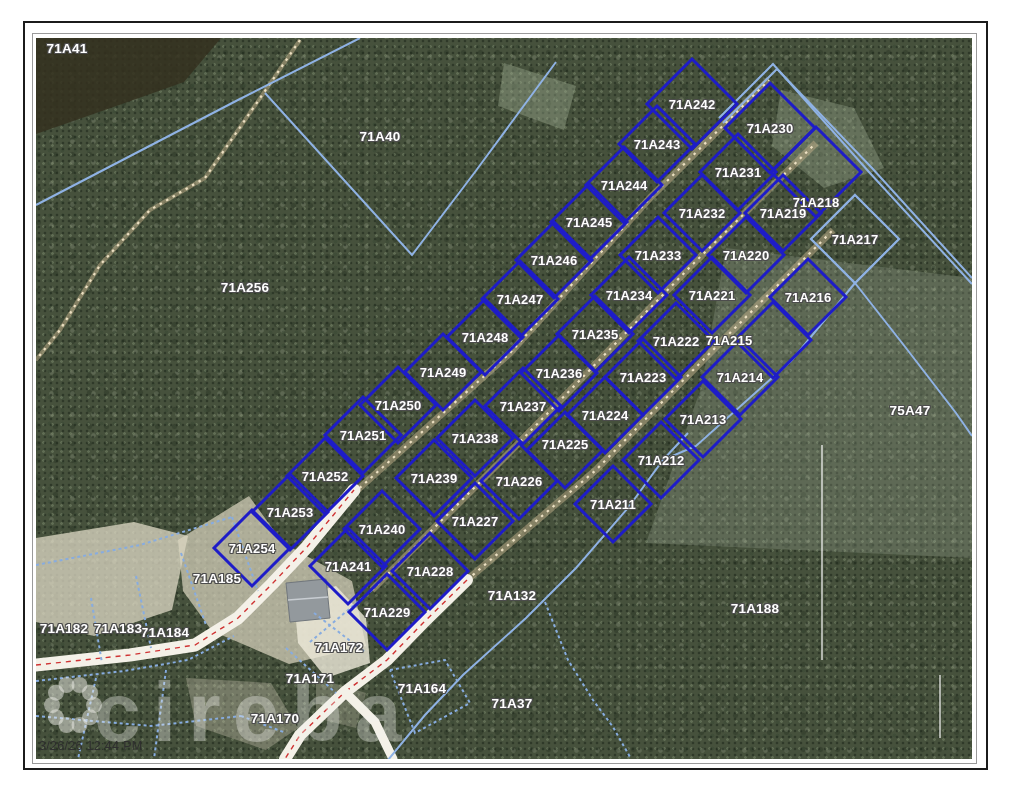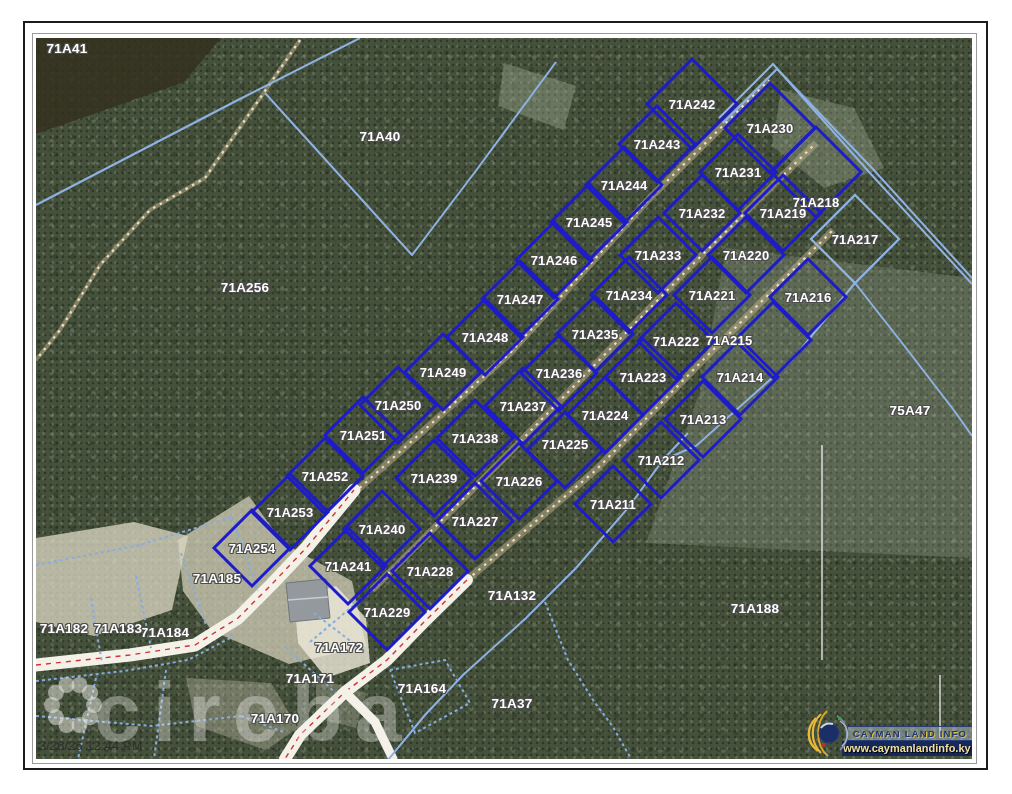--- a/index.html
+++ b/index.html
@@ -155,35 +155,20 @@
           <circle cx="18.0106431181261" cy="22.656509701858067" r="8"></circle>
           <circle cx="28.5106431181261" cy="15.027813157801777" r="8"></circle>
           <circle cx="41.48935688187389" cy="15.027813157801774" r="8"></circle>
           <circle cx="51.989356881873896" cy="22.65650970185806" r="8"></circle>
         </g>
     </svg>
     <div class="watermark-text">cireba</div>
 
     <div class="timestamp">3/26/26 12:44 PM</div>
 
-    <div class="logo">
-      <div class="logo-titleband">CAYMAN LAND INFO</div>
-      <div class="logo-urlband">www.caymanlandinfo.ky</div>
-      <svg class="logo-swoosh" width="54" height="54" viewBox="0 0 54 54">
-        <path d="M10,12 C 0,22 0,36 12,45" fill="none" stroke="#e8b93c" stroke-width="2.4"></path>
-        <path d="M15,8 C 4,18 4,36 15,47" fill="none" stroke="#e8b93c" stroke-width="2.2"></path>
-        <path d="M21,5 C 9,16 9,40 22,50" fill="none" stroke="#d8a830" stroke-width="1.8"></path>
-        <path d="M31,10 C 42,16 45,34 34,44" fill="none" stroke="#7c88aa" stroke-width="1.8"></path>
-        <path d="M34,15 C 43,21 44,33 36,40" fill="none" stroke="#aeb8d0" stroke-width="1.4"></path>
-        <circle cx="23" cy="27" r="10" fill="#1b2f66" stroke="#2a3f77" stroke-width="1"></circle>
-        <path d="M15,22 a11,11 0 0 1 12,-4" fill="none" stroke="#cfd8ea" stroke-width="2"></path>
-        <rect x="32" y="11" width="3" height="3" fill="#3da23d"></rect>
-        <rect x="16" y="37" width="3.4" height="3.4" fill="#c03030"></rect>
-      </svg>
-    </div>
   <div class="parcel-label" style="left: 656px; top: 66px;">71A242</div>
       <div class="parcel-label" style="left: 621px; top: 106px;">71A243</div>
       <div class="parcel-label" style="left: 588px; top: 147px;">71A244</div>
       <div class="parcel-label" style="left: 553px; top: 184px;">71A245</div>
       <div class="parcel-label" style="left: 518px; top: 222px;">71A246</div>
       <div class="parcel-label" style="left: 484px; top: 261px;">71A247</div>
       <div class="parcel-label" style="left: 449px; top: 299px;">71A248</div>
       <div class="parcel-label" style="left: 407px; top: 334px;">71A249</div>
       <div class="parcel-label" style="left: 362px; top: 367px;">71A250</div>
       <div class="parcel-label" style="left: 327px; top: 397px;">71A251</div>

